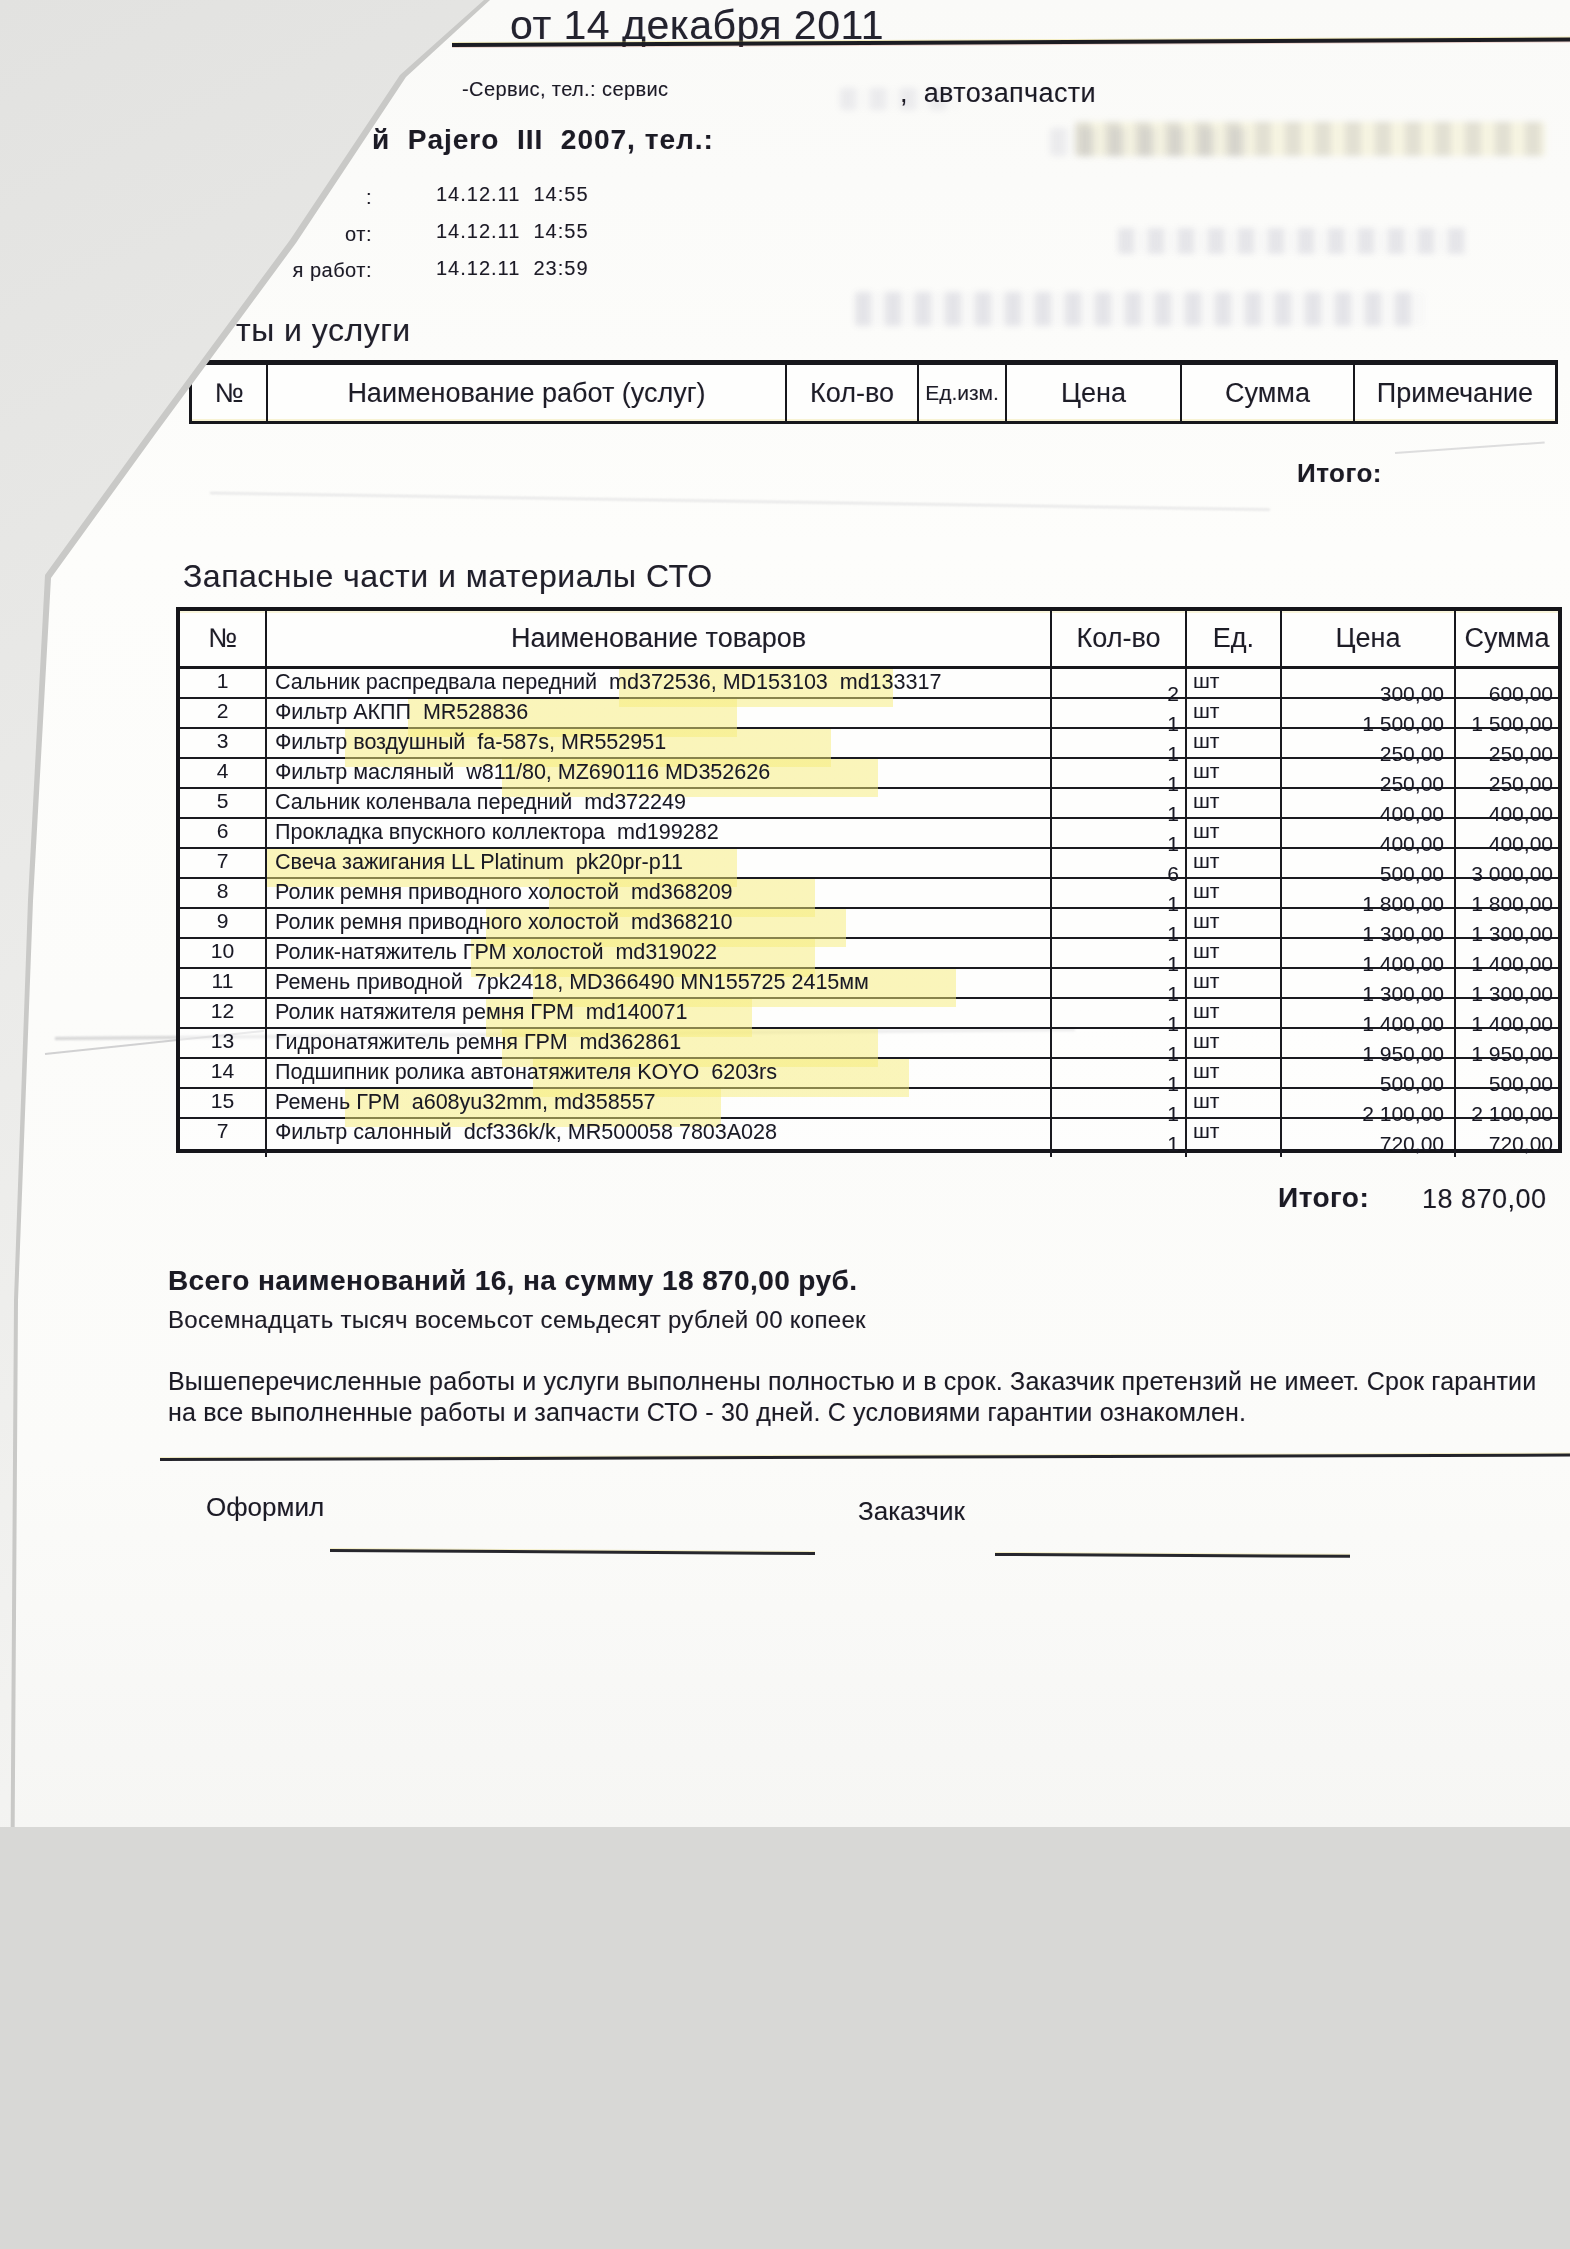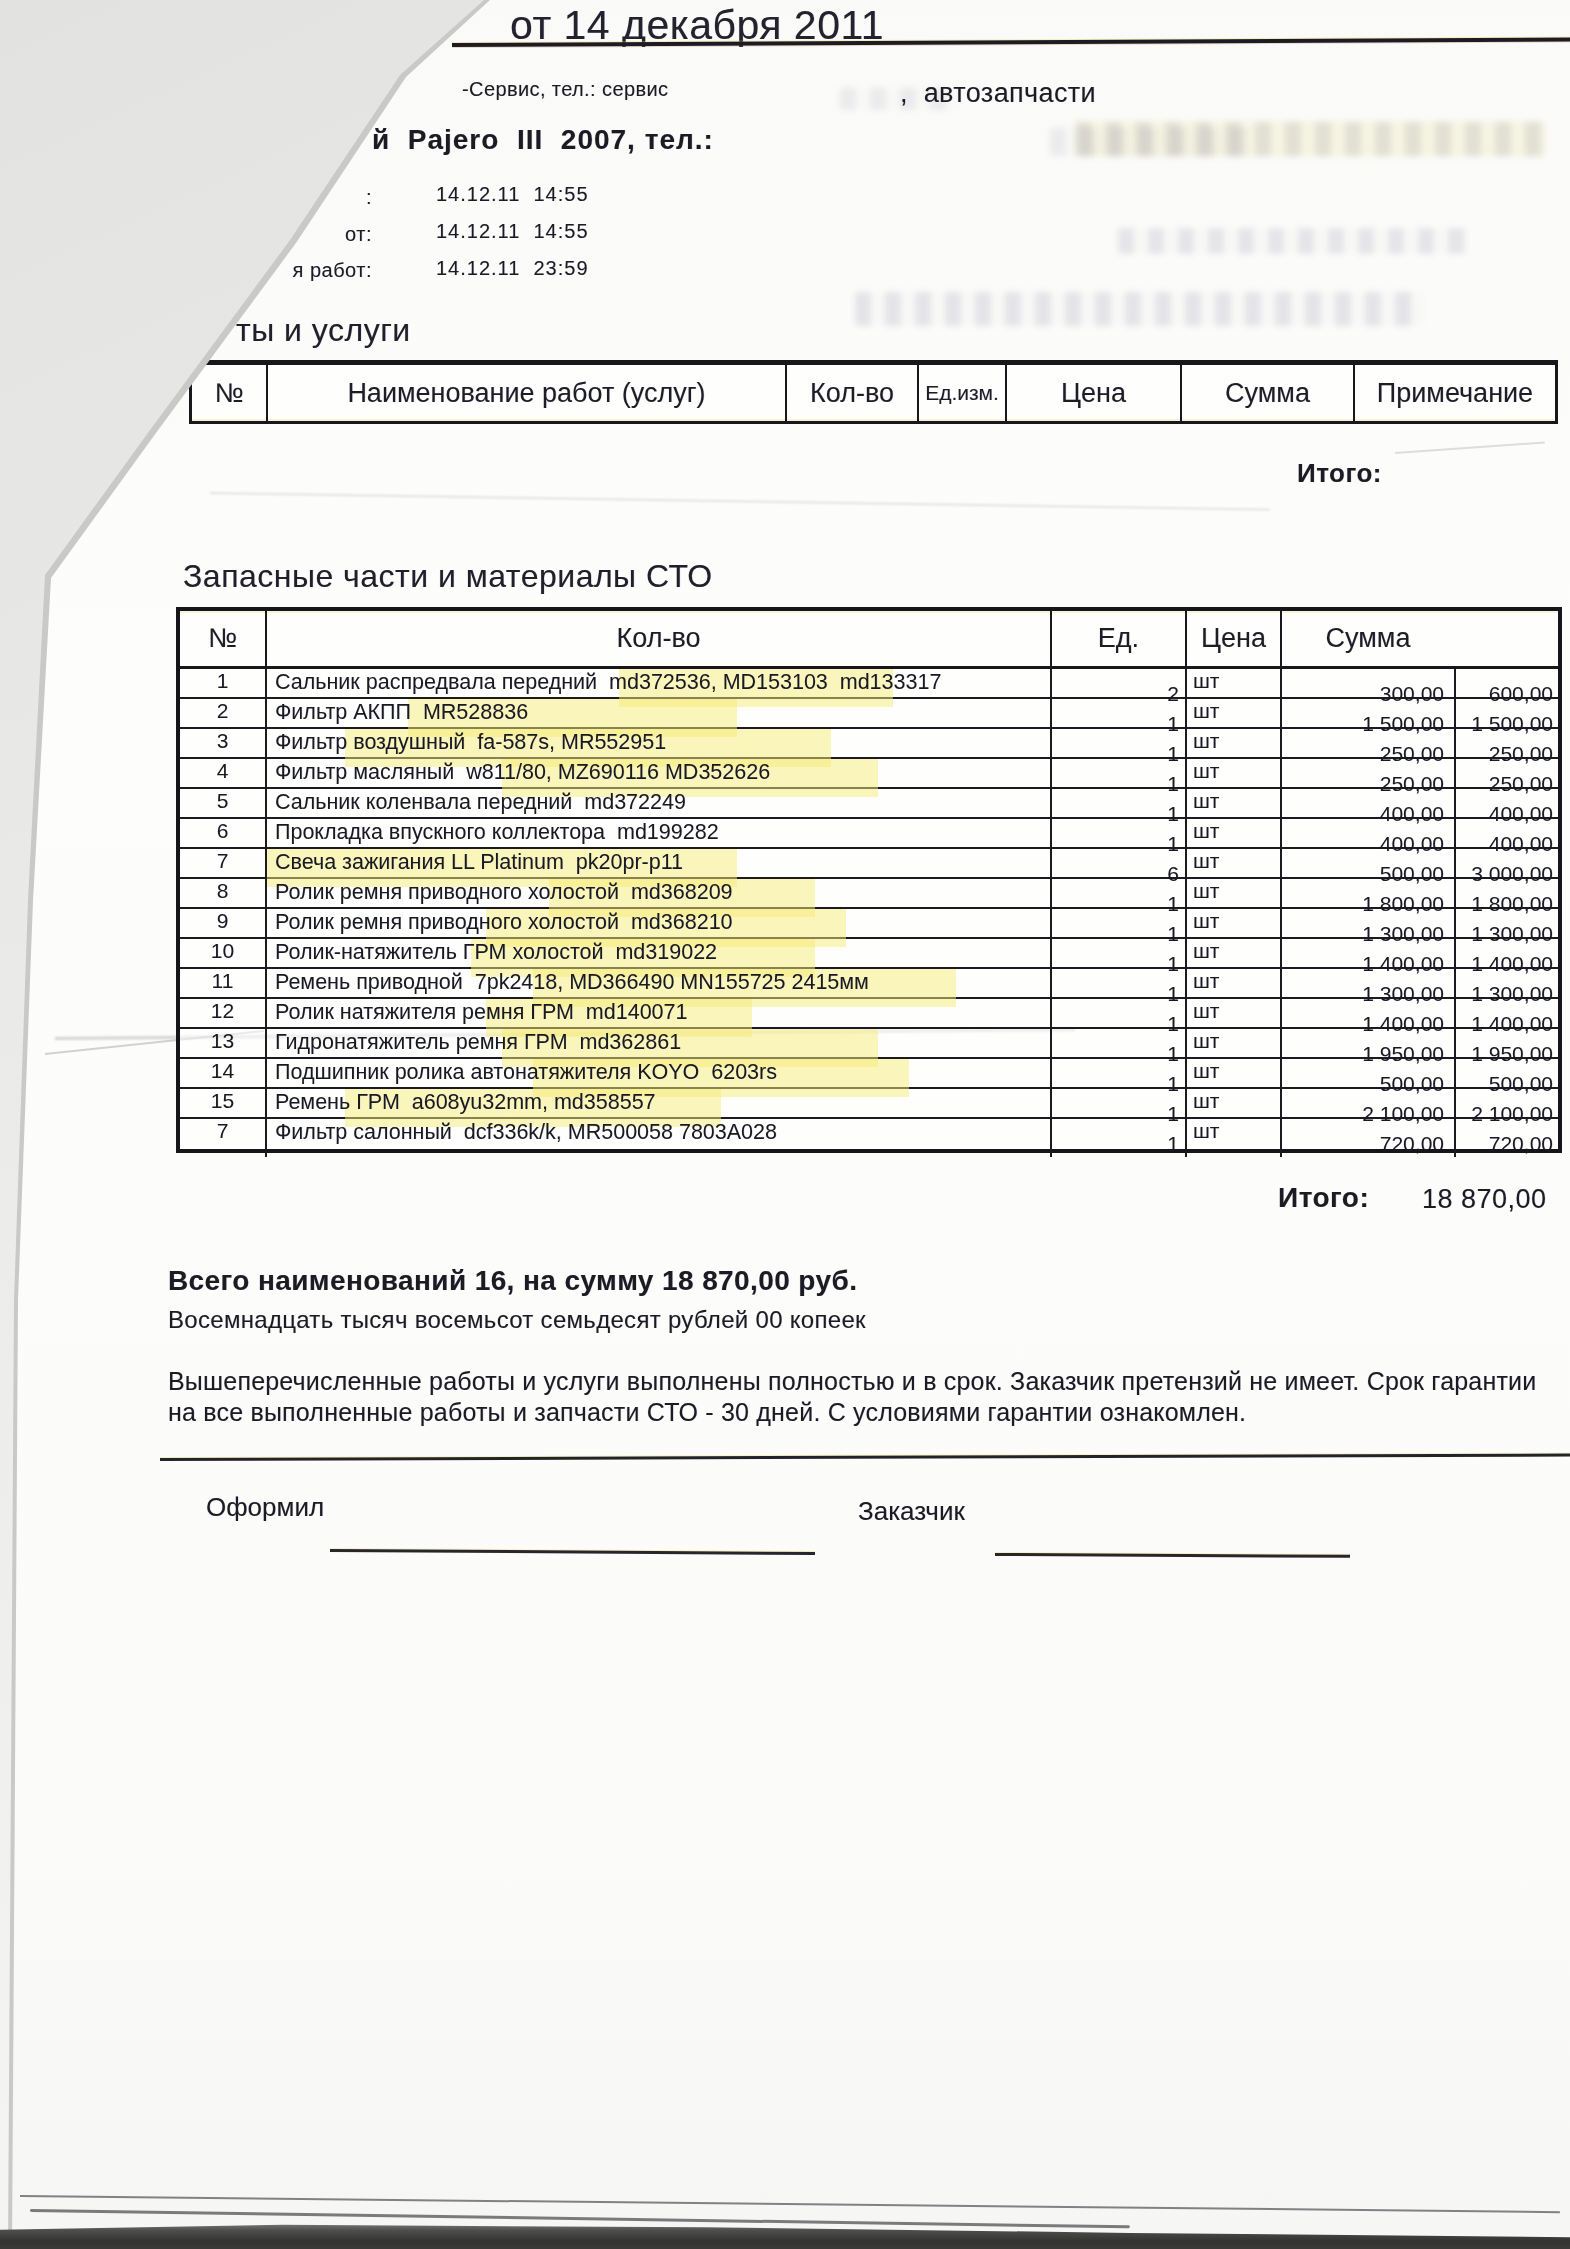--- a/index.html
+++ b/index.html
@@ -1,16 +1,16 @@
 <!DOCTYPE html>
 <html><head>
 <meta charset="utf-8">
 <style>
   html,body{margin:0;padding:0;background:#d8d8d6;}
-  .scan{position:relative;width:1570px;height:2249px;overflow:hidden;
+  .scan{position:relative;width:1570px;height:1827px;overflow:hidden;
         background:linear-gradient(180deg,#fafaf8 0%,#fdfdfb 30%,#fbfbf9 80%,#f6f6f4 100%);
         font-family:"Liberation Sans", sans-serif;color:#1b1b24;}
   .scan *{box-sizing:border-box;}
   .abs{position:absolute;}
   .txt{text-shadow:0.5px 0 0.6px rgba(20,20,120,.18), -0.5px 0 0.6px rgba(120,20,20,.10);}
 
   
   .doc-title{left:510px;top:2px;font-size:41px;letter-spacing:.5px;color:#23232e;white-space:pre;z-index:10;}
   .title-rule{left:452px;top:43px;width:1120px;height:4px;background:#1c1c22;transform:rotate(-0.28deg);
               transform-origin:left center;box-shadow:0 -1px 0 rgba(235,215,90,.35),0 1px 0 rgba(190,70,50,.2);z-index:10;}
@@ -140,20 +140,21 @@
     <div class="hcell txt">Цена</div>
     <div class="hcell txt">Сумма</div>
     <div class="hcell txt">Примечание</div>
   </div>
   <div class="abs txt works-total">Итого:</div>
 
   <div class="abs txt parts-heading">Запасные части и материалы СТО</div>
   <div class="abs t2">
     <div class="t2-head">
       <div class="hcell txt">№</div>
+      <div class="hcell txt">Наименование товаров</div>
       <div class="hcell txt">Кол-во</div>
       <div class="hcell txt">Ед.</div>
       <div class="hcell txt">Цена</div>
       <div class="hcell txt">Сумма</div>
     </div>
     <div>
         <div class="prow hl" style="--hs: 45%; --he: 80%;">
           <div class="pc pc-num">1</div>
           <div class="pc pc-name">Сальник распредвала передний  md372536, MD153103  md133317</div>
           <div class="pc pc-qty">2</div>

